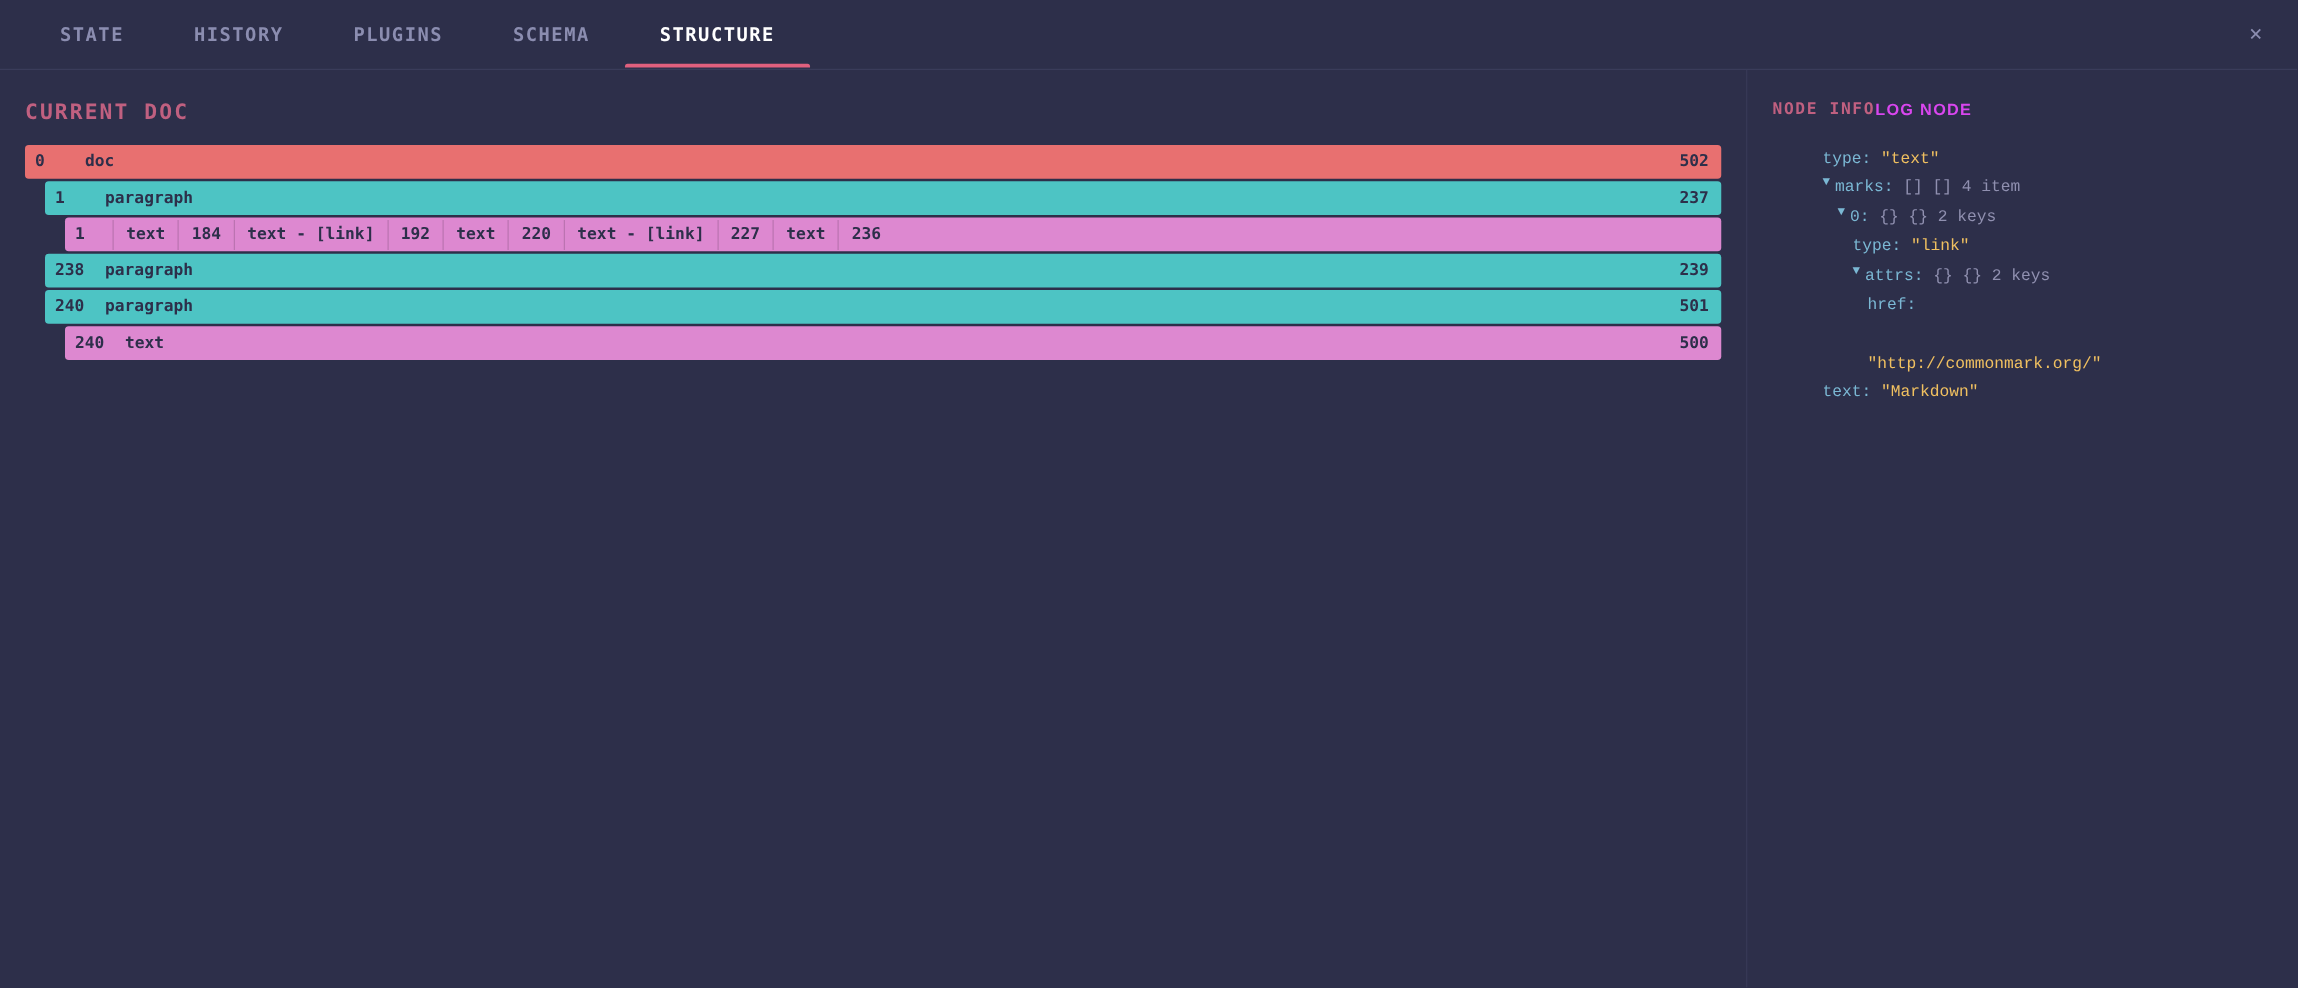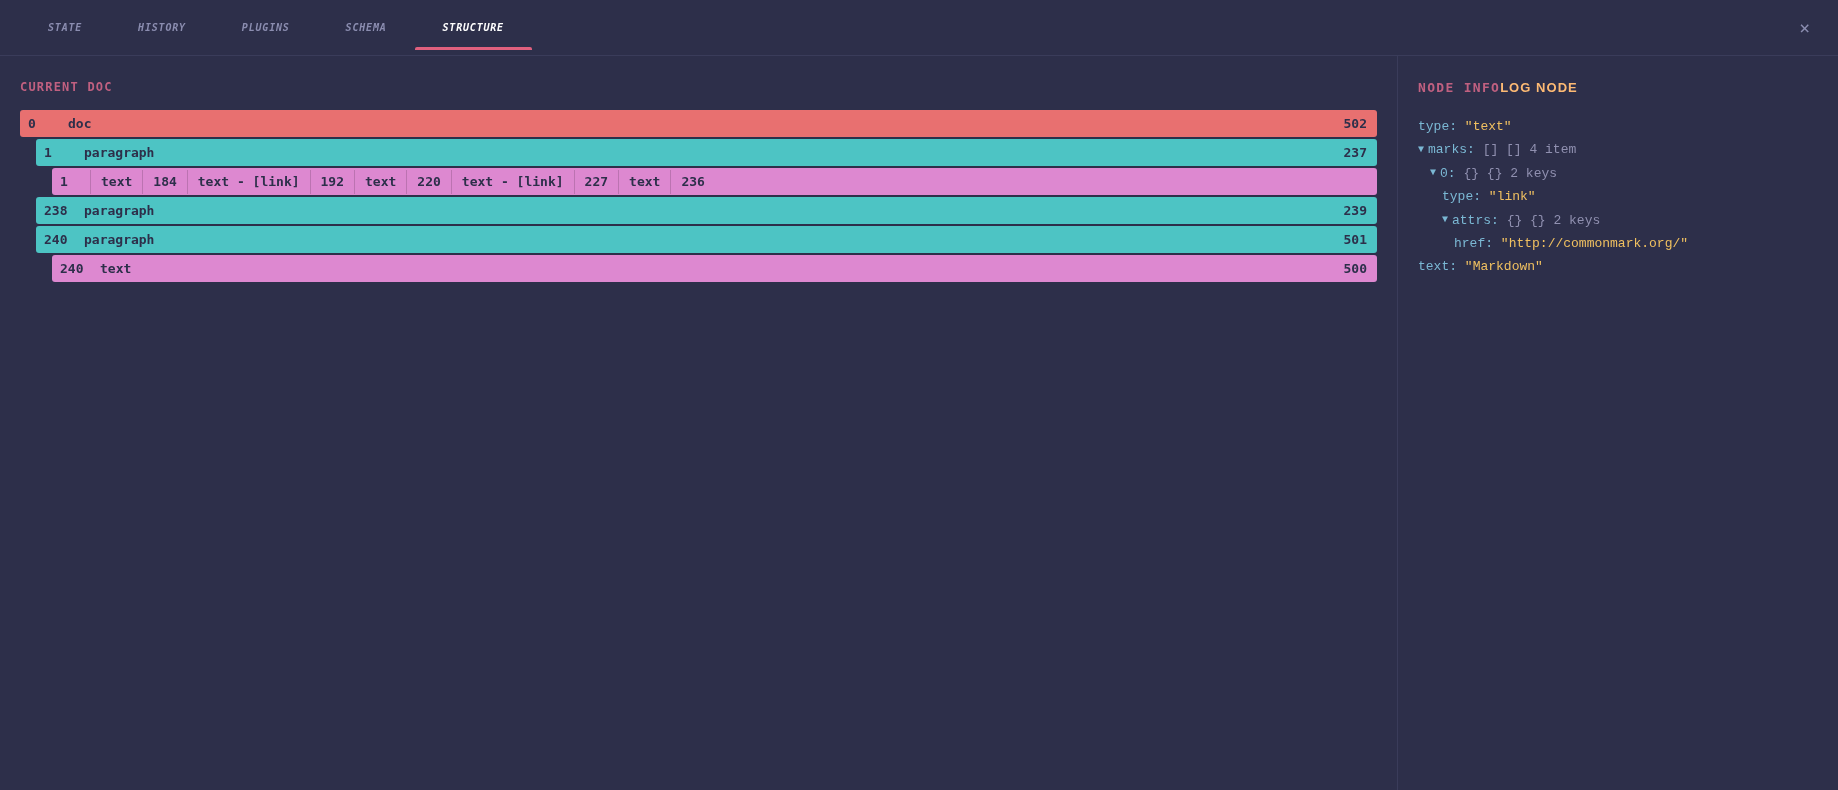--- a/index.html
+++ b/index.html
@@ -22,28 +22,27 @@
       height: 56px;
       position: relative;
     }
     .nav-tabs {
       display: flex;
       gap: 0;
       flex: 1;
     }
     .nav-tab {
       padding: 16px 28px;
-      font-size: 10px;
+      font-size: 15px;
       font-weight: 700;
       letter-spacing: 0.08em;
       color: #8b8db0;
       cursor: pointer;
       position: relative;
       text-transform: uppercase;
-      font-style: italic;
     }
     .nav-tab.active {
       color: #ffffff;
     }
     .nav-tab.active::after {
       content: '';
       position: absolute;
       bottom: -1px;
       left: 0;
       right: 0;
@@ -65,21 +64,21 @@
     }
 
     
     .left-panel {
       flex: 1;
       padding: 24px 20px;
       border-right: 1px solid #3a3c5a;
       overflow-y: auto;
     }
     .section-title {
-      font-size: 12px;
+      font-size: 17px;
       font-weight: 700;
       letter-spacing: 0.1em;
       color: #c06080;
       text-transform: uppercase;
       margin-bottom: 16px;
     }
 
     
     .tree {
       font-size: 13px;
@@ -176,47 +175,48 @@
       font-size: 13px;
       font-weight: 700;
       letter-spacing: 0.1em;
       color: #c06080;
       text-transform: uppercase;
     }
     .log-node-btn {
       font-size: 13px;
       font-weight: 700;
       letter-spacing: 0.08em;
-      color: #fdba74;
+      color: #d946ef;
       text-transform: uppercase;
       cursor: pointer;
       background: none;
       border: none;
     }
 
     
     .node-info-content {
       font-size: 13px;
       line-height: 1.8;
       font-family: 'Courier New', monospace;
     }
     .info-line {
       display: flex;
-      align-items: center;
+      align-items: flex-start;
+      margin-left: 40px;
     }
     .info-key { color: #7bb8d4; }
     .info-string { color: #f0c060; }
     .info-null { color: #e0607e; }
     .info-meta { color: #9090b0; }
     .info-bracket { color: #9090b0; }
     .info-url { color: #f0c060; }
 
     .indent-node-1 { padding-left: 12px; }
     .indent-node-2 { padding-left: 24px; }
-    .indent-node-3 { padding-left: 36px; }
+    .indent-node-3 { padding-left: 36px; flex-direction: column; }
 
     .triangle {
       display: inline-block;
       margin-right: 4px;
       color: #7bb8d4;
     }
     .triangle-down { font-size: 10px; }
   </style>
 </head>
 <body>

